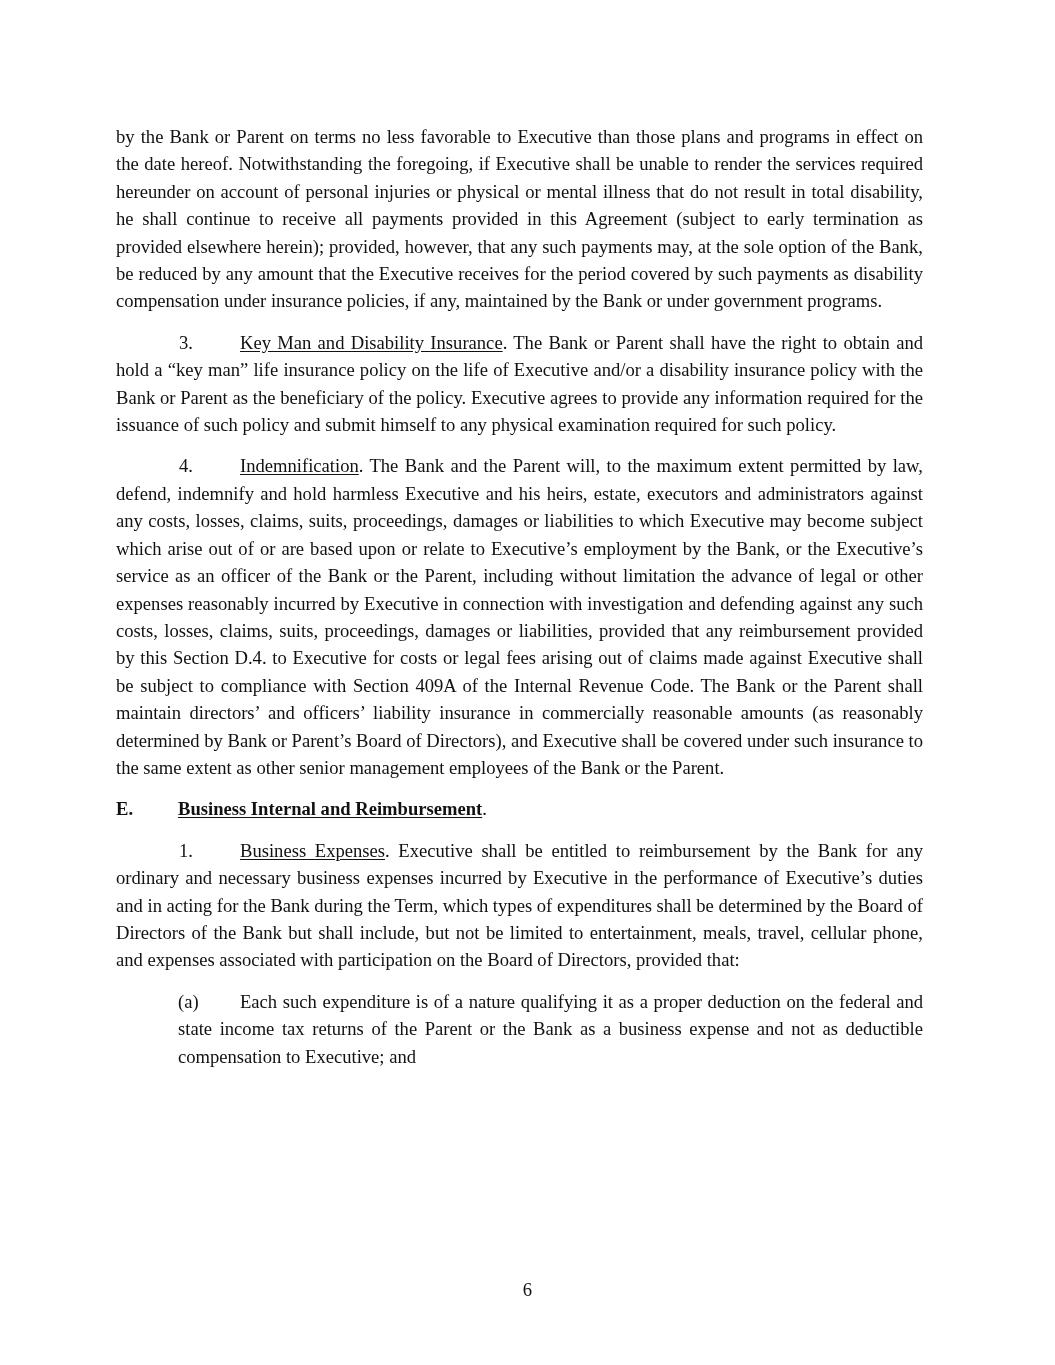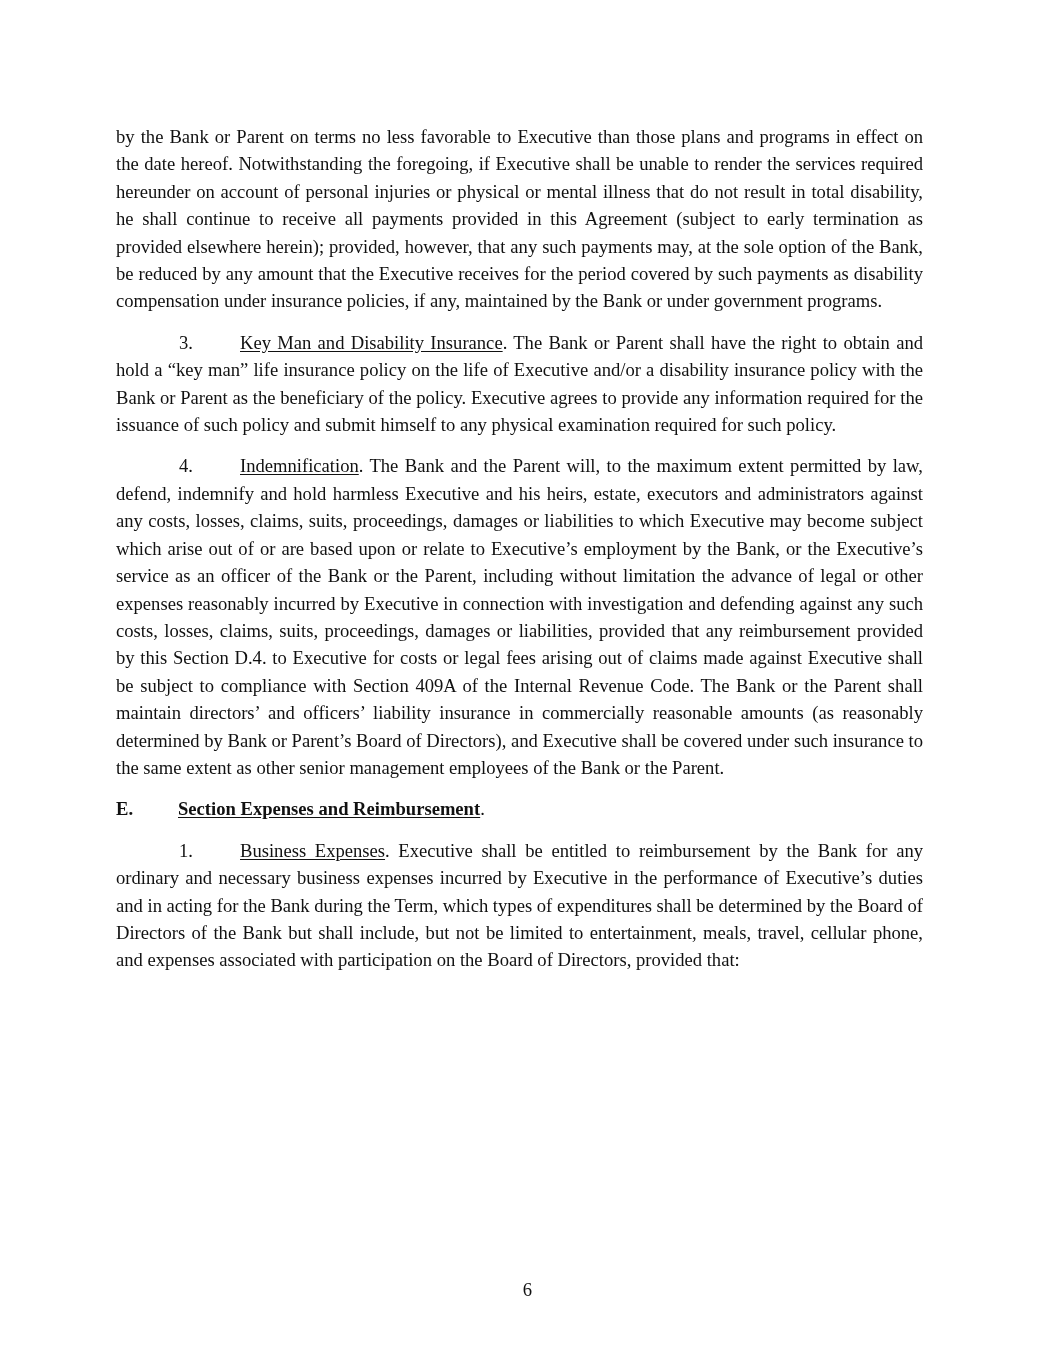--- a/index.html
+++ b/index.html
@@ -27,19 +27,20 @@
 </head>
 <body>
 
 <div class="page">
   <p class="para first">by the Bank or Parent on terms no less favorable to Executive than those plans and programs in effect on the date hereof. Notwithstanding the foregoing, if Executive shall be unable to render the services required hereunder on account of personal injuries or physical or mental illness that do not result in total disability, he shall continue to receive all payments provided in this Agreement (subject to early termination as provided elsewhere herein); provided, however, that any such payments may, at the sole option of the Bank, be reduced by any amount that the Executive receives for the period covered by such payments as disability compensation under insurance policies, if any, maintained by the Bank or under government programs.</p>
 
   <p class="para"><span class="num">3.</span><span class="u">Key Man and Disability Insurance</span><span>. The Bank or Parent shall have the right to obtain and hold a “key man” life insurance policy on the life of Executive and/or a disability insurance policy with the Bank or Parent as the beneficiary of the policy. Executive agrees to provide any information required for the issuance of such policy and submit himself to any physical examination required for such policy.</span></p>
 
   <p class="para"><span class="num">4.</span><span class="u">Indemnification</span><span>. The Bank and the Parent will, to the maximum extent permitted by law, defend, indemnify and hold harmless Executive and his heirs, estate, executors and administrators against any costs, losses, claims, suits, proceedings, damages or liabilities to which Executive may become subject which arise out of or are based upon or relate to Executive’s employment by the Bank, or the Executive’s service as an officer of the Bank or the Parent, including without limitation the advance of legal or other expenses reasonably incurred by Executive in connection with investigation and defending against any such costs, losses, claims, suits, proceedings, damages or liabilities, provided that any reimbursement provided by this Section D.4. to Executive for costs or legal fees arising out of claims made against Executive shall be subject to compliance with Section 409A of the Internal Revenue Code. The Bank or the Parent shall maintain directors’ and officers’ liability insurance in commercially reasonable amounts (as reasonably determined by Bank or Parent’s Board of Directors), and Executive shall be covered under such insurance to the same extent as other senior management employees of the Bank or the Parent.</span></p>
 
-  <p class="heading"><span class="hnum">E.</span><span class="htitle">Section Expenses and Reimbursement</span><span class="hend">.</span></p>
+  <p class="heading"><span class="hnum">E.</span><span class="htitle">Business Internal and Reimbursement</span><span class="hend">.</span></p>
 
   <p class="para"><span class="num">1.</span><span class="u">Business Expenses</span><span>. Executive shall be entitled to reimbursement by the Bank for any ordinary and necessary business expenses incurred by Executive in the performance of Executive’s duties and in acting for the Bank during the Term, which types of expenditures shall be determined by the Board of Directors of the Bank but shall include, but not be limited to entertainment, meals, travel, cellular phone, and expenses associated with participation on the Board of Directors, provided that:</span></p>
 
+  <p class="sub"><span class="snum">(a)</span><span>Each such expenditure is of a nature qualifying it as a proper deduction on the federal and state income tax returns of the Parent or the Bank as a business expense and not as deductible compensation to Executive; and</span></p>
 </div>
 
 <div class="pagenum">6</div>
 
 </body></html>

